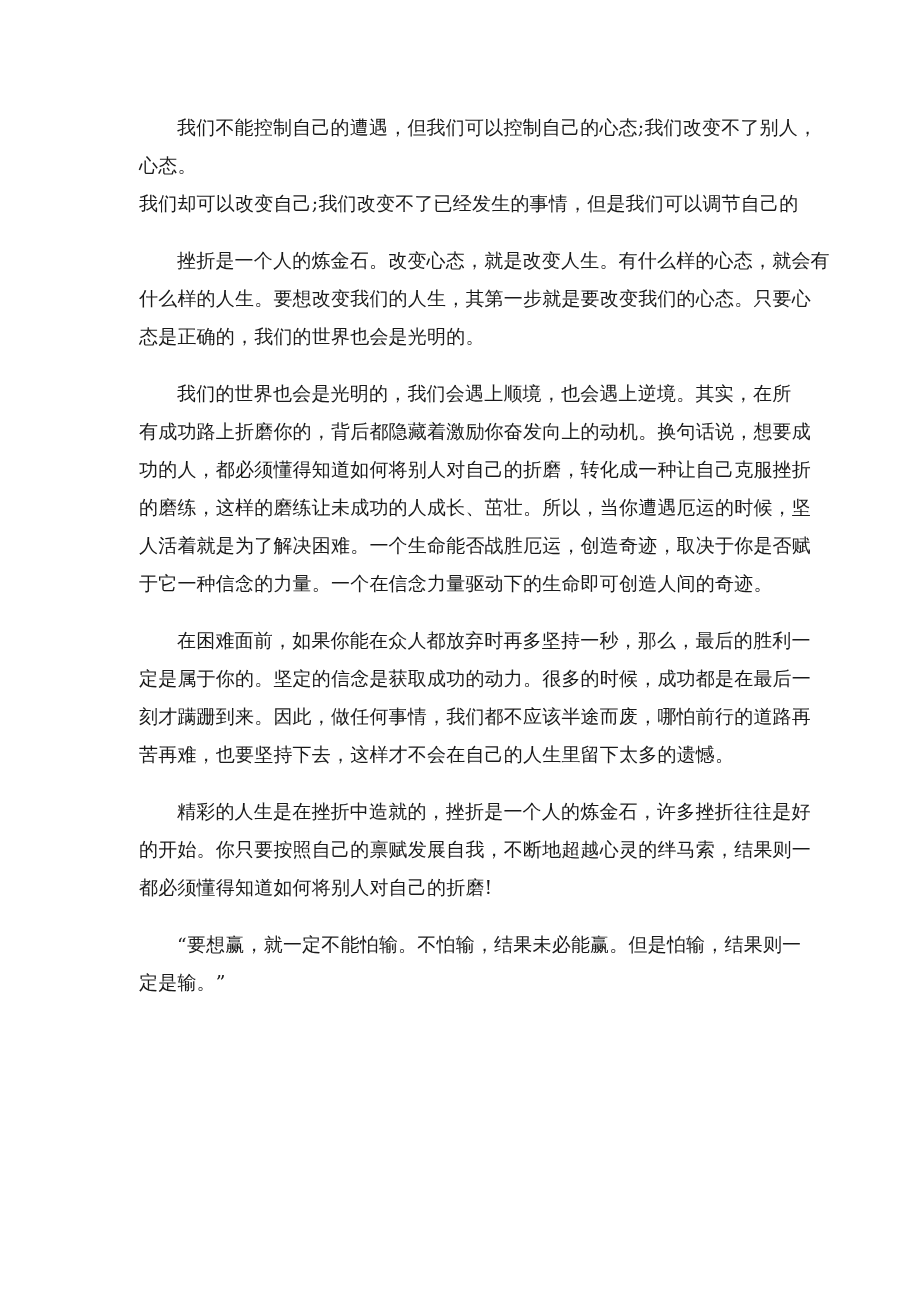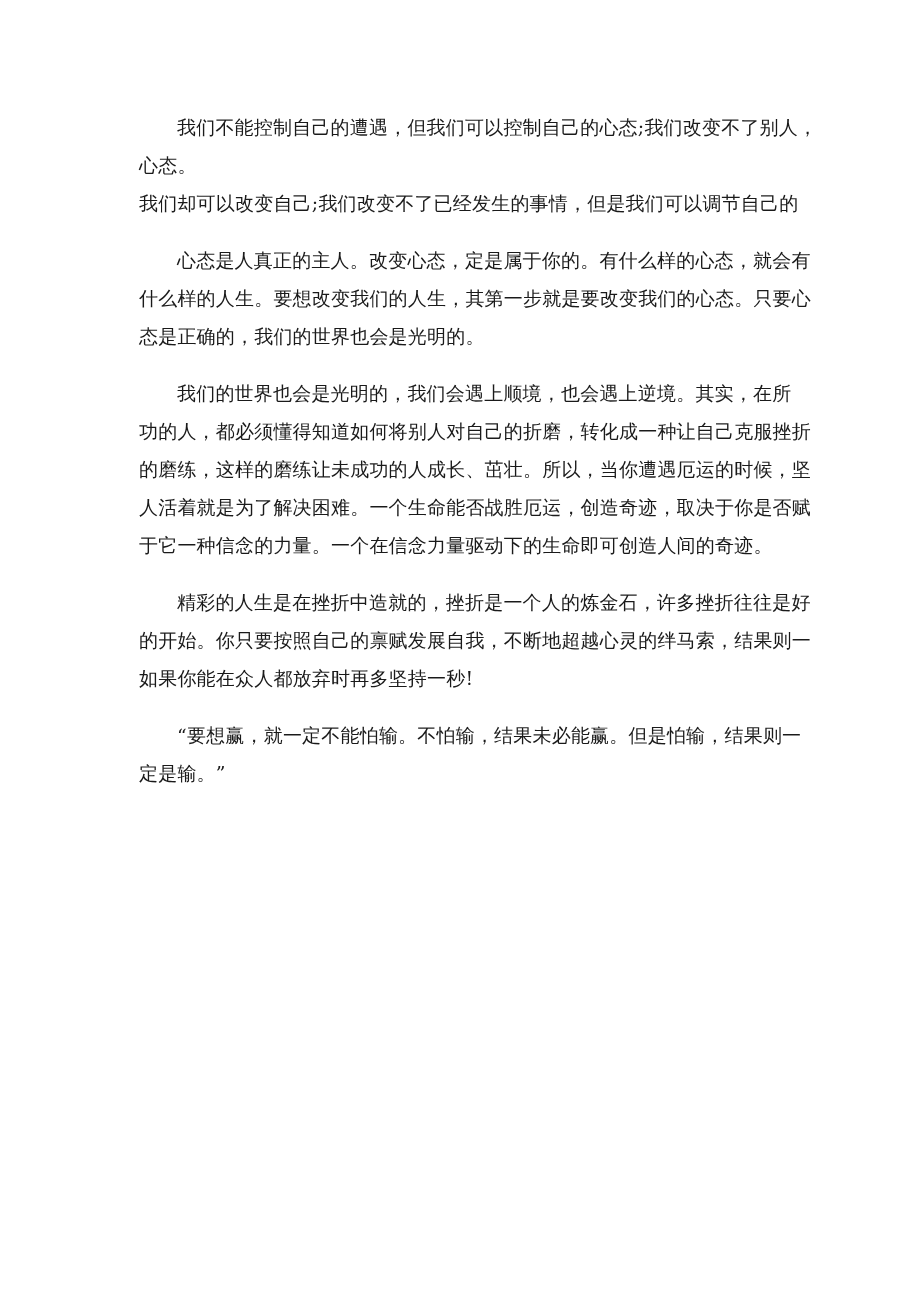--- a/index.html
+++ b/index.html
@@ -43,39 +43,46 @@
 <div class="page">
 
   <div class="para">
     <span class="line first">我们不能控制自己的遭遇，但我们可以控制自己的心态;我们改变不了别人，</span>
     <span class="line">心态。</span>
     <span class="line">我们却可以改变自己;我们改变不了已经发生的事情，但是我们可以调节自己的</span>
   </div>
 
 
   <div class="para">
-    <span class="line first">心态是人真正的主人。改变心态，定是属于你的。有什么样的心态，就会有</span>
+    <span class="line first">挫折是一个人的炼金石。改变心态，就是改变人生。有什么样的心态，就会有</span>
     <span class="line">什么样的人生。要想改变我们的人生，其第一步就是要改变我们的心态。只要心</span>
     <span class="line">态是正确的，我们的世界也会是光明的。</span>
   </div>
 
 
   <div class="para">
     <span class="line first">我们的世界也会是光明的，我们会遇上顺境，也会遇上逆境。其实，在所</span>
+    <span class="line">有成功路上折磨你的，背后都隐藏着激励你奋发向上的动机。换句话说，想要成</span>
     <span class="line">功的人，都必须懂得知道如何将别人对自己的折磨，转化成一种让自己克服挫折</span>
     <span class="line">的磨练，这样的磨练让未成功的人成长、茁壮。所以，当你遭遇厄运的时候，坚</span>
     <span class="line">人活着就是为了解决困难。一个生命能否战胜厄运，创造奇迹，取决于你是否赋</span>
     <span class="line">于它一种信念的力量。一个在信念力量驱动下的生命即可创造人间的奇迹。</span>
   </div>
 
+  <div class="para">
+    <span class="line first">在困难面前，如果你能在众人都放弃时再多坚持一秒，那么，最后的胜利一</span>
+    <span class="line">定是属于你的。坚定的信念是获取成功的动力。很多的时候，成功都是在最后一</span>
+    <span class="line">刻才蹒跚到来。因此，做任何事情，我们都不应该半途而废，哪怕前行的道路再</span>
+    <span class="line">苦再难，也要坚持下去，这样才不会在自己的人生里留下太多的遗憾。</span>
+  </div>
 
   <div class="para">
     <span class="line first">精彩的人生是在挫折中造就的，挫折是一个人的炼金石，许多挫折往往是好</span>
     <span class="line">的开始。你只要按照自己的禀赋发展自我，不断地超越心灵的绊马索，结果则一</span>
-    <span class="line">如果你能在众人都放弃时再多坚持一秒!</span>
+    <span class="line">都必须懂得知道如何将别人对自己的折磨!</span>
   </div>
 
   <div class="para">
     <span class="line first">“要想赢，就一定不能怕输。不怕输，结果未必能赢。但是怕输，结果则一</span>
     <span class="line">定是输。”</span>
   </div>
 
 </div>
 
 </body></html>

